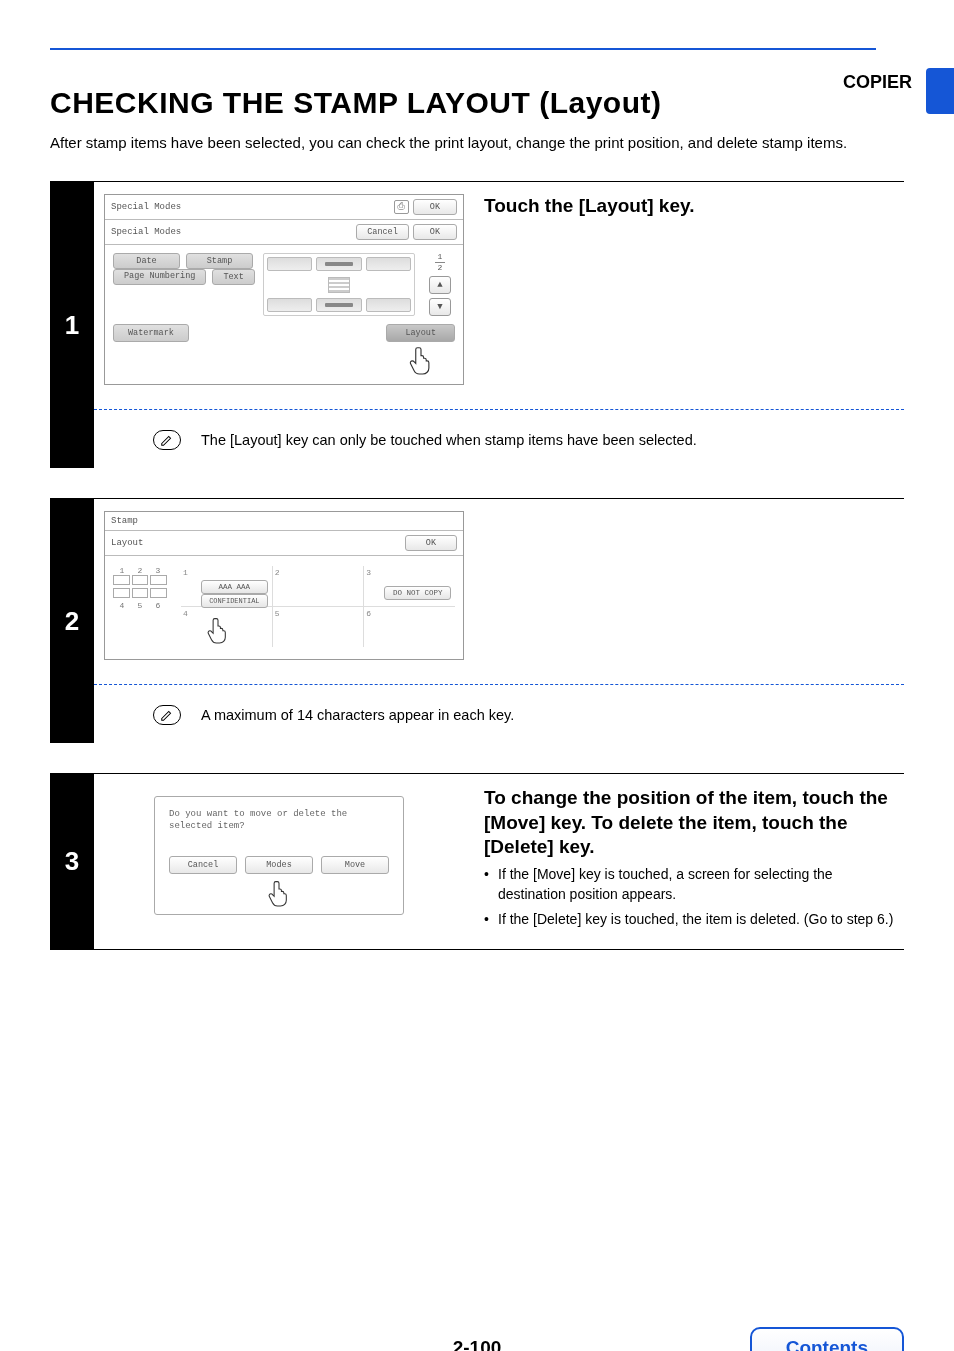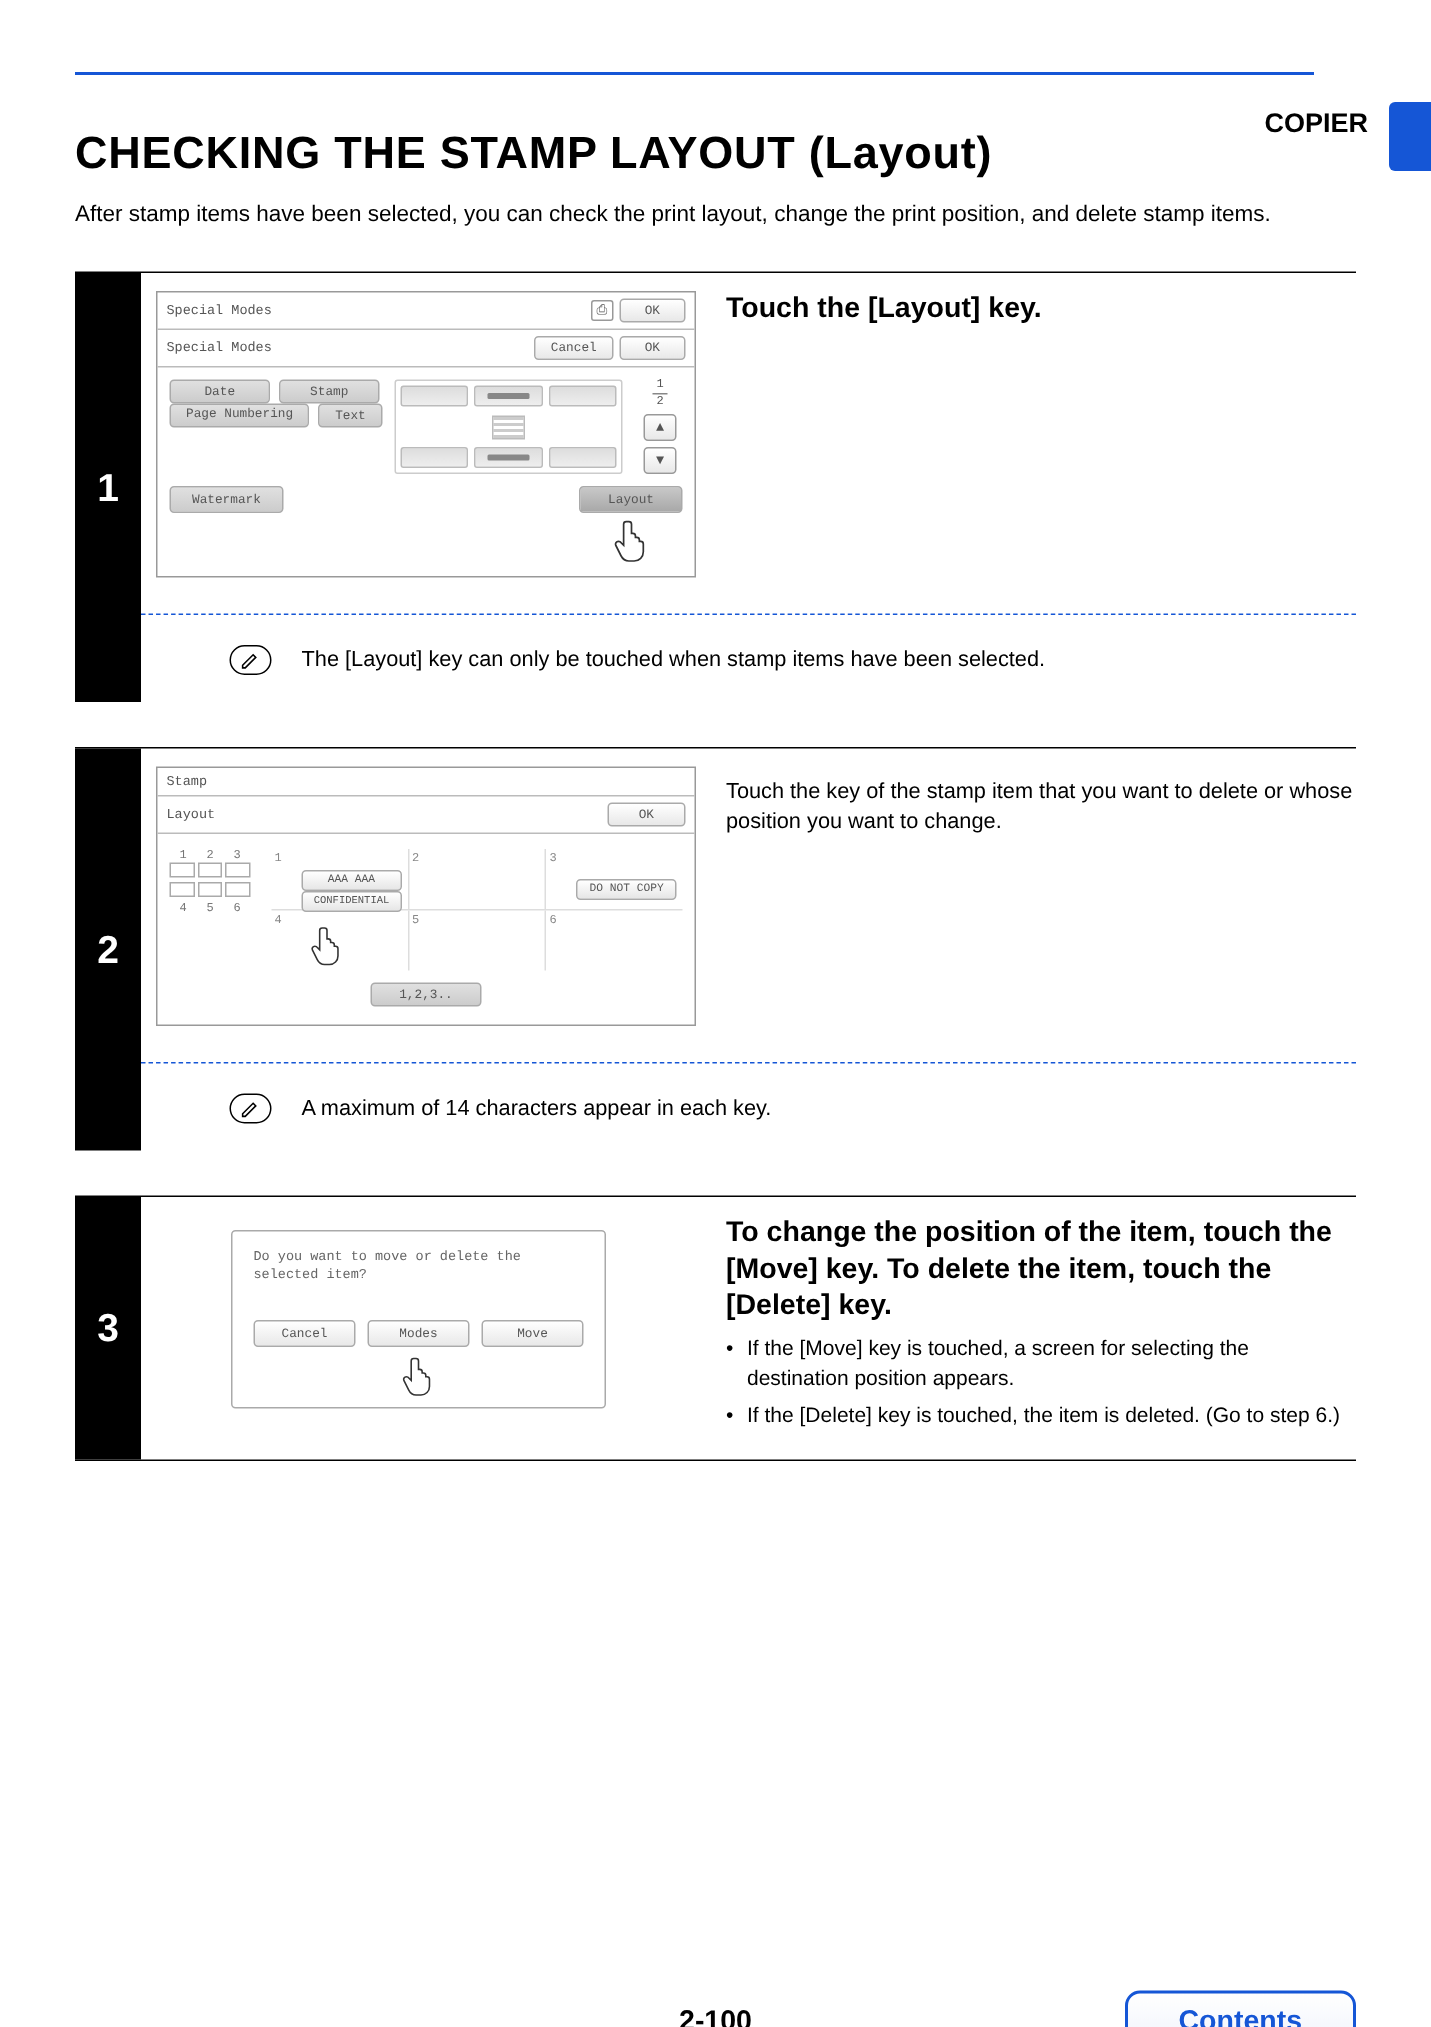--- a/index.html
+++ b/index.html
@@ -410,28 +410,24 @@
                         <span class="cell-num">6</span>
                       </div>
                   </div>
                 </div>
               </div>
               <div style="position:relative;">
                 <svg class="hand-svg" viewBox="0 0 32 36" style="position:absolute;left:92px;top:-34px;width:26px;height:30px;">
                     <path d="M14 4c1.5 0 2 1 2 2v7h1c1 0 2 .6 2 2v1h1c1 0 2 .6 2 2v1h1c1 0 2 .6 2 2v6c0 4-3 7-7 7h-4c-3 0-5-2-6-4l-4-8c-.6-1.2.3-3 2-3 1 0 1.8.5 2.3 1.3L10 22V6c0-1 .5-2 2-2h2z" fill="#fff" stroke="#333" stroke-width="1.3"></path>
                   </svg>
               </div>
-              <div class="bot-center">
-                <span class="mini-btn med">1,2,3..</span>
-              </div>
             </div>
           </div>
         </div>
         <div class="text-col">
-          <div class="step-desc">Touch the key of the stamp item that you want to delete or whose position you want to change.</div>
         </div>
       </div>
       <div class="dashed-sep"></div>
       <div class="note-row">
         <div class="note-icon">
           <svg viewBox="0 0 16 16">
               <path d="M2 12l8-8 2 2-8 8H2v-2z" fill="none" stroke="#000" stroke-width="1.2"></path>
             </svg>
         </div>
         <div class="note-text">A maximum of 14 characters appear in each key.</div>

